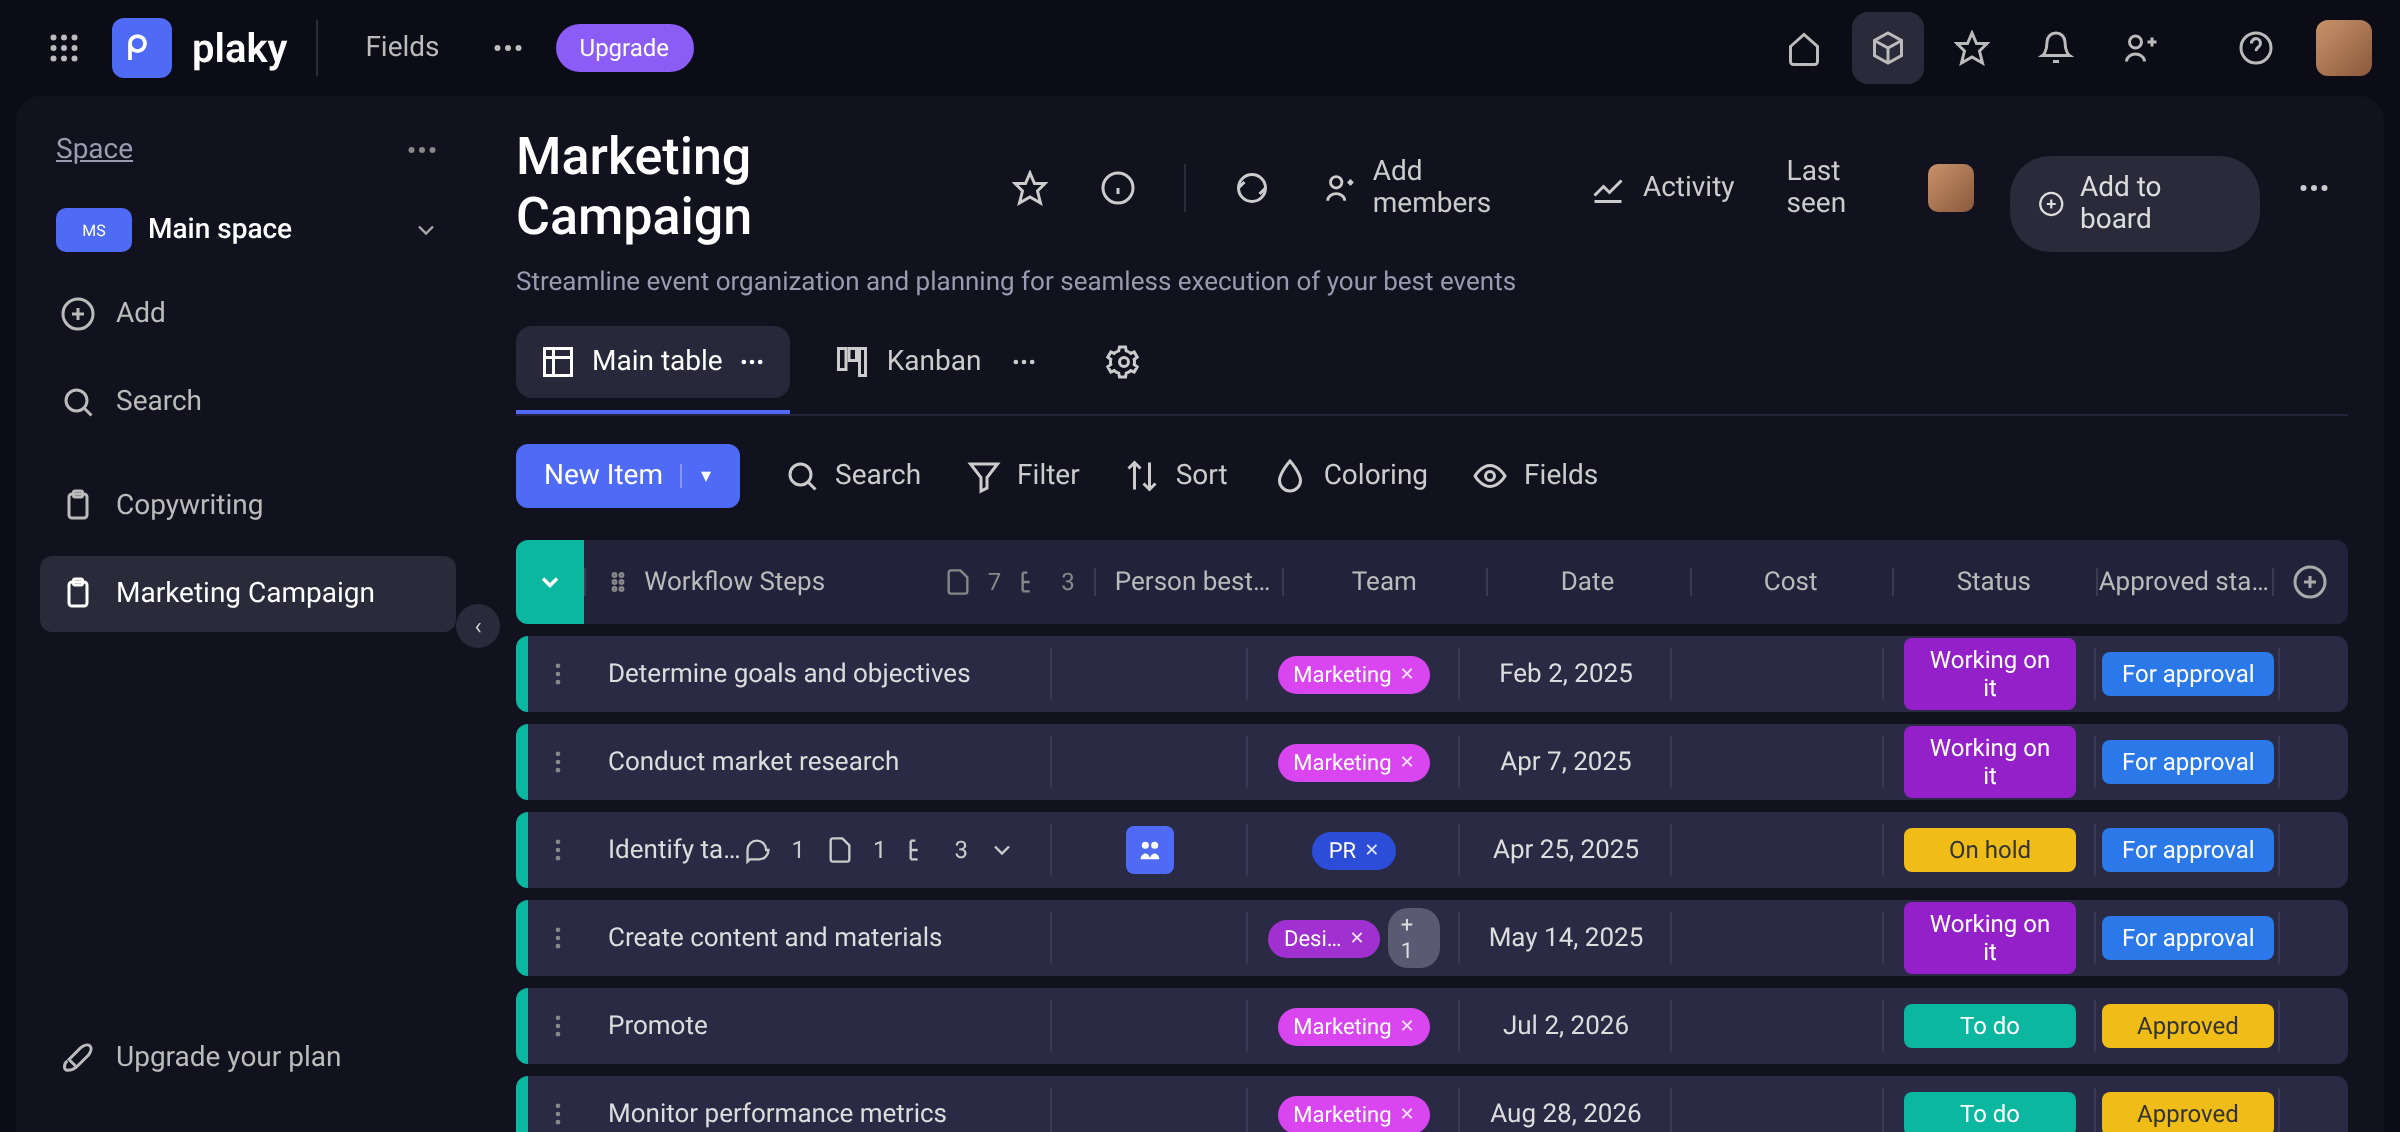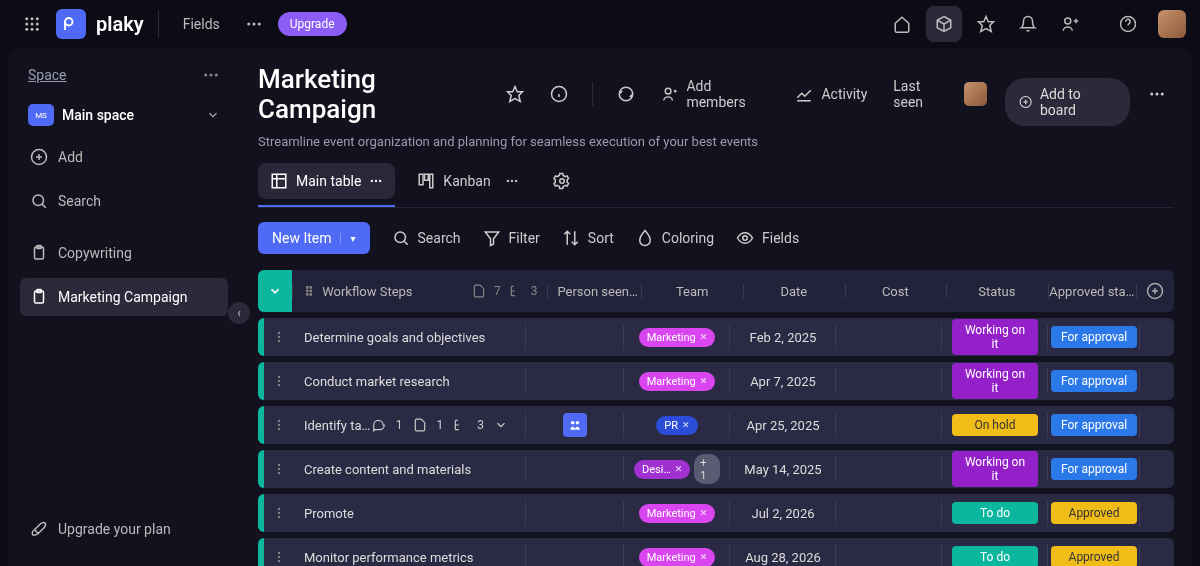--- a/index.html
+++ b/index.html
@@ -100,21 +100,21 @@
 .space-label { color: #9a9ab0; font-size: 14px; text-decoration: underline; }
 .space-row {
   display: flex;
   align-items: center;
   gap: 8px;
   padding: 6px 8px;
   border-radius: 6px;
   cursor: pointer;
 }
 .space-chip {
-  width: 26px;
+  width: 38px;
   height: 22px;
   background: #4f6af5;
   border-radius: 5px;
   font-size: 8px;
   color: #fff;
   display: flex;
   align-items: center;
   justify-content: center;
   position: relative;
 }
@@ -706,21 +706,21 @@
                 <path d="M14 2H6a2 2 0 00-2 2v16a2 2 0 002 2h12a2 2 0 002-2V8z"></path>
               </svg>
             <span>7</span>
             <svg class="icon-xs" viewBox="0 0 24 24" fill="none" stroke="#888" stroke-width="2">
                 <path d="M4 4h4M4 4v16M4 12h6M4 20h6"></path>
               </svg>
             <span>3</span>
           </span>
         </div>
         <div class="th col-person">
-            <span>Person seen…</span>
+            <span>Person best…</span>
           </div>
         <div class="th col-team">
             <span>Team</span>
           </div>
         <div class="th col-date">
             <span>Date</span>
           </div>
         <div class="th col-cost">
             <span>Cost</span>
           </div>

